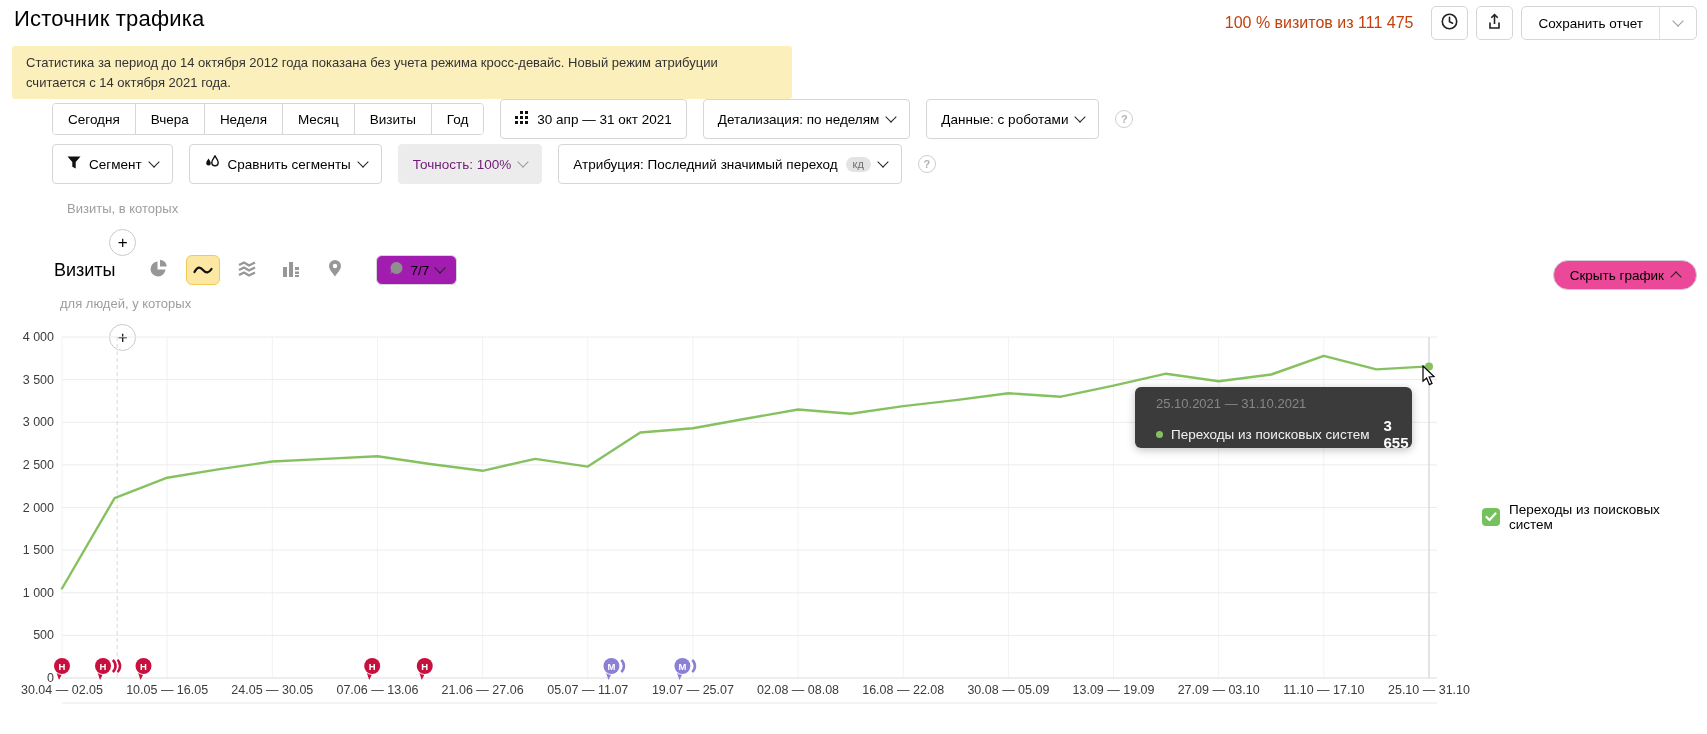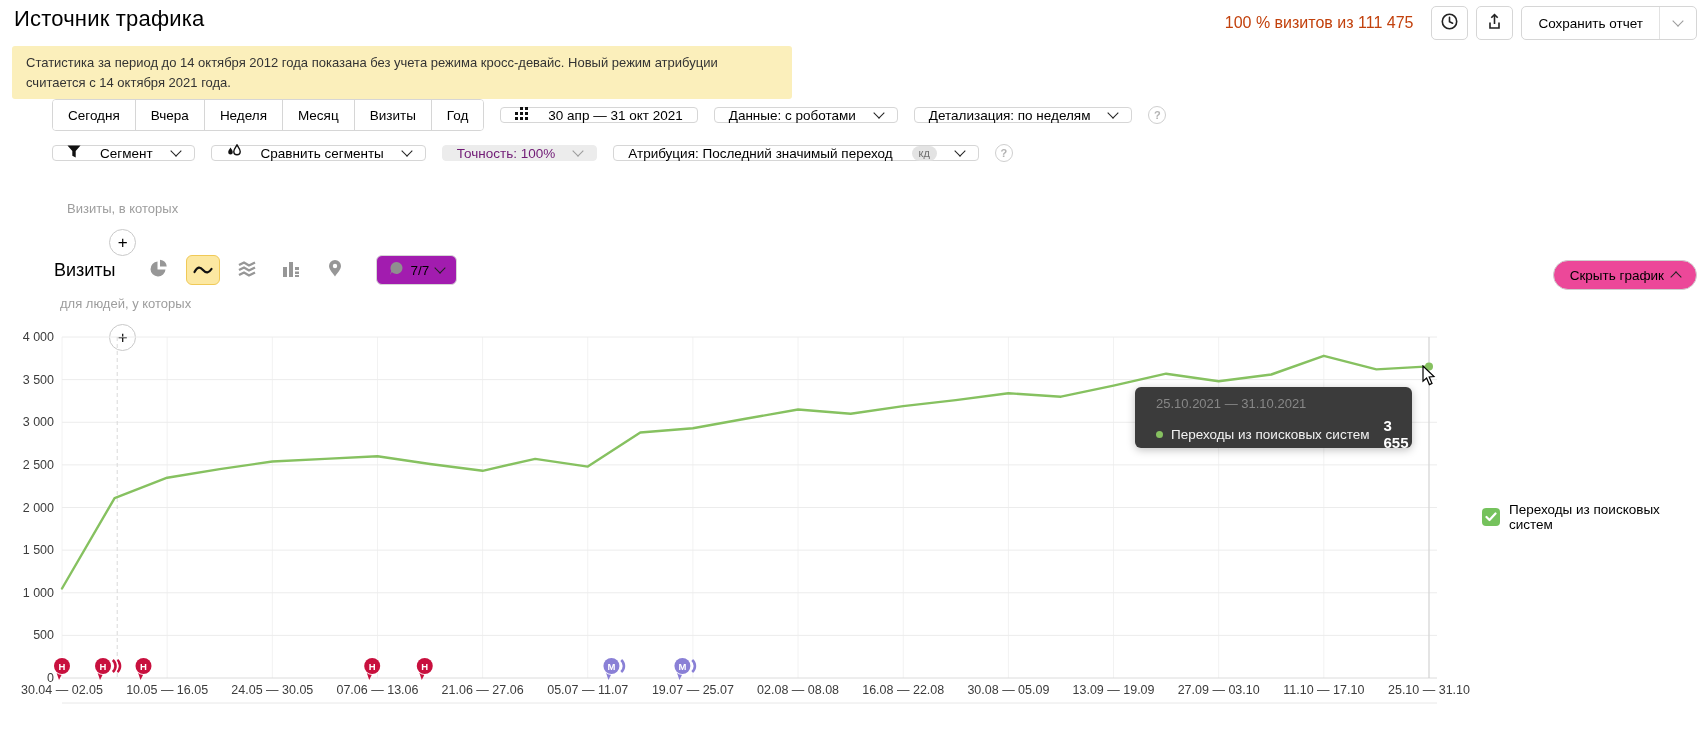--- a/index.html
+++ b/index.html
@@ -22,21 +22,21 @@
   .row{position:absolute;display:flex;align-items:center;padding-left:40px;}
   .row1{left:12px;top:99px;gap:16px;}
   .row2{left:12px;top:144px;gap:16px;}
   .row3{left:14px;top:201px;gap:13px;font-size:13px;color:#9d9d9d;flex-direction:column;}
   .row4{left:14px;top:255px;gap:10px;}
 
   .seg{display:flex;height:32px;border:1px solid #d6d6d6;border-radius:4px;overflow:hidden;box-sizing:border-box;background:#fff;}
   .seg button{border:none;border-left:1px solid #d6d6d6;background:#fff;padding:0 15px;font-size:13.5px;font-family:inherit;cursor:pointer;}
   .seg button:first-child{border-left:none;}
 
-  .btn{height:16px;box-sizing:border-box;display:inline-flex;align-items:center;gap:19px;padding:0 14px;border:1px solid #d6d6d6;border-radius:4px;background:#fff;font-size:13.5px;font-family:inherit;cursor:pointer;}
+  .btn{height:40px;box-sizing:border-box;display:inline-flex;align-items:center;gap:8px;padding:0 14px;border:1px solid #d6d6d6;border-radius:4px;background:#fff;font-size:13.5px;font-family:inherit;cursor:pointer;}
   .btn.gray{background:#ececec;border-color:#ececec;color:#701a75;}
   .chev{display:inline-block;width:7px;height:7px;border-right:1.6px solid #222;border-bottom:1.6px solid #222;transform:rotate(45deg);margin-top:-4px;}
   .chev.up{transform:rotate(225deg);margin-top:4px;}
   .chev.lite{border-color:#9b9b9b;}
   .kd-badge{background:#e3e3e3;color:#6f6f6f;font-size:11px;border-radius:9px;padding:2px 7px;line-height:1;}
   .help{width:18px;height:18px;border-radius:50%;border:1.5px solid #cfcfcf;color:#b3b3b3;font-size:11px;font-weight:bold;display:inline-flex;align-items:center;justify-content:center;cursor:pointer;background:#fff;box-sizing:border-box;}
   .plus{width:27px;height:27px;border-radius:50%;border:1px solid #c9c9c9;background:#fff;color:#000;font-size:17px;line-height:1;display:flex;align-items:center;justify-content:center;cursor:pointer;}
 
   
   .metric-title{font-size:18px;margin-right:16px;}
@@ -114,25 +114,25 @@
               <rect x="10" y="5" width="3" height="3"></rect>
               <rect x="0" y="10" width="3" height="3"></rect>
               <rect x="5" y="10" width="3" height="3"></rect>
               <rect x="10" y="10" width="3" height="3"></rect>
             </g>
         </svg>
       </span>
       <span>30 апр — 31 окт 2021</span>
     </button>
     <button class="btn">
+      <span>Детализация: по неделям</span>
+        <i class="chev"></i>
+    </button>
+    <button class="btn">
       <span>Данные: с роботами</span>
-        <i class="chev"></i>
-    </button>
-    <button class="btn">
-      <span>Детализация: по неделям</span>
         <i class="chev"></i>
     </button>
     <span class="help">?</span>
   </div>
 
   <div class="row row2">
     <button class="btn">
       <span>
         <svg width="14" height="13" viewBox="0 0 14 13">
             <path d="M0.5 0.5 H13.5 L8.7 6 V12.5 L5.3 10.8 V6 Z" fill="#111"></path>

